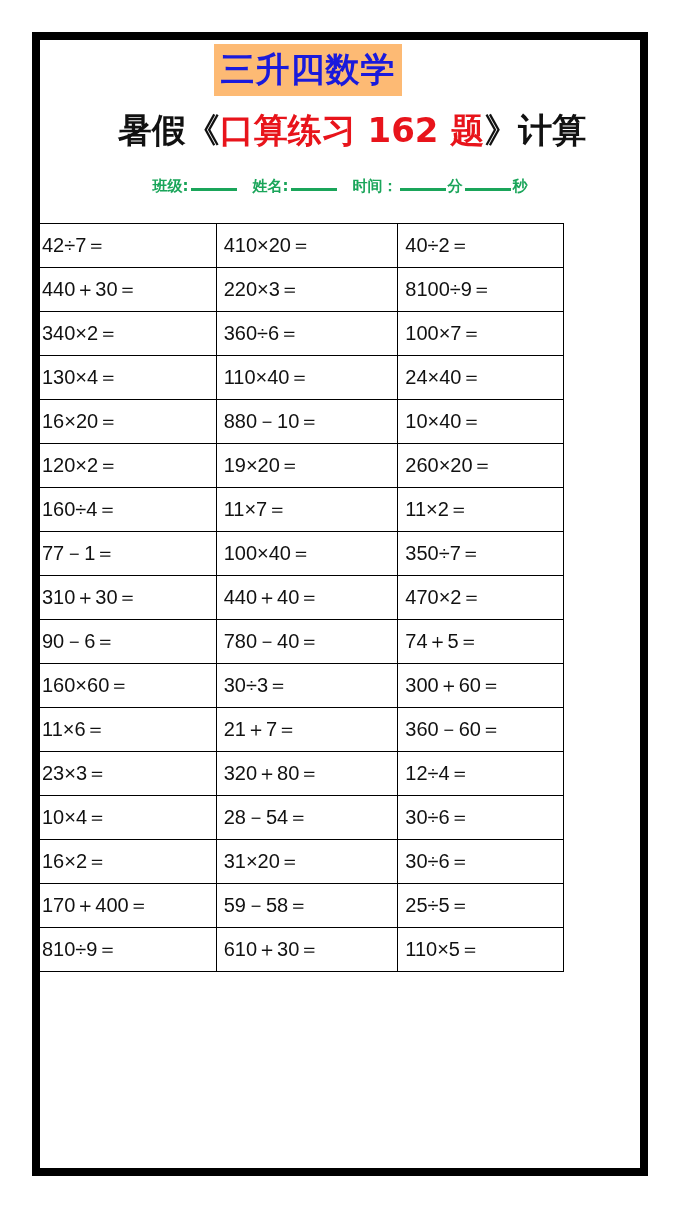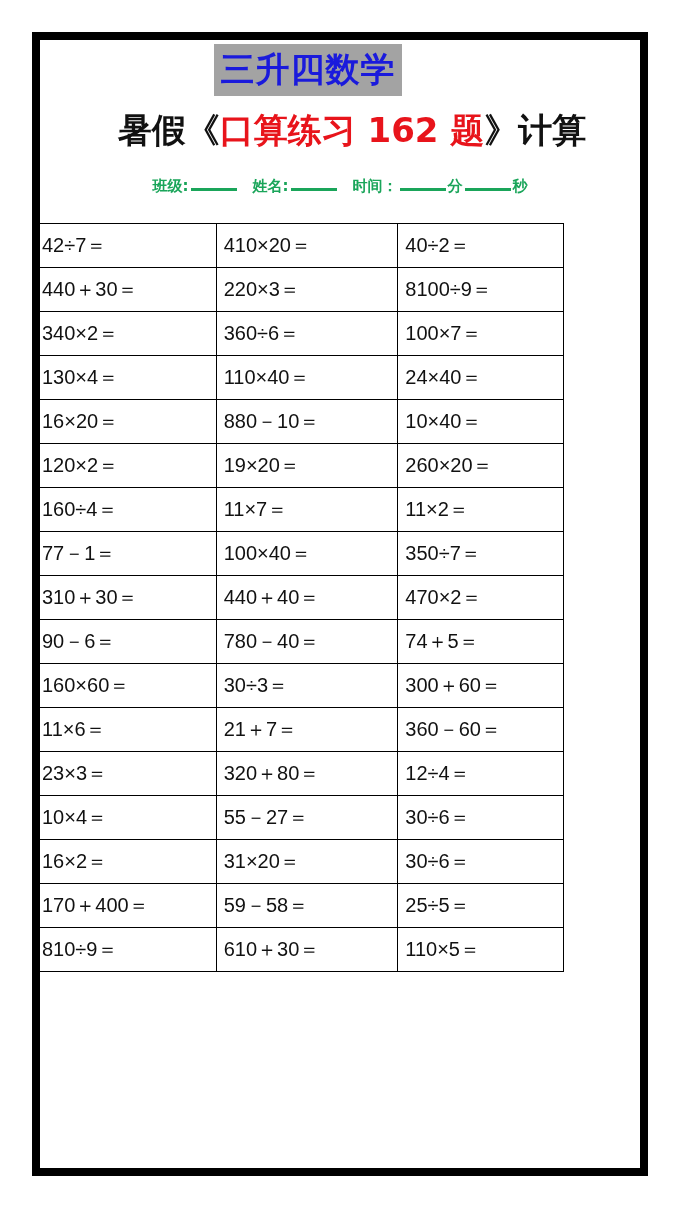--- a/index.html
+++ b/index.html
@@ -3,21 +3,21 @@
 <meta charset="utf-8">
 <style>
   html, body { margin: 0; padding: 0; background: #ffffff; }
   body { width: 680px; height: 1209px; position: relative; overflow: hidden; font-family: "DejaVu Sans", sans-serif; }
   .frame {
     position: absolute; left: 32px; top: 32px; width: 600px; height: 1128px;
     border: 8px solid #000000; background: #ffffff;
   }
   .title-badge {
     position: absolute; left: 214px; top: 44px; width: 188px; height: 52px;
-    background: #a3a3a3; display: flex; align-items: center; justify-content: center;
+    background: #fdba74; display: flex; align-items: center; justify-content: center;
     color: #1a1adc; font-weight: bold; font-size: 34px; letter-spacing: 1px;
   }
   .subtitle {
     position: absolute; left: 0; right: 0; top: 108px; text-align: center;
     font-weight: bold; font-size: 34px; color: #111111; white-space: nowrap; padding-left: 24px;
   }
   .subtitle .red { color: #e8141b; }
   .info {
     position: absolute; left: 0; right: 0; top: 170px; text-align: center;
     font-weight: bold; font-size: 15px; color: #1aa55a; white-space: nowrap;
@@ -114,21 +114,21 @@
         <td class="c1">21＋7＝</td>
         <td class="c2">360－60＝</td>
       </tr>
       <tr>
         <td class="c0">23×3＝</td>
         <td class="c1">320＋80＝</td>
         <td class="c2">12÷4＝</td>
       </tr>
       <tr>
         <td class="c0">10×4＝</td>
-        <td class="c1">55－27＝</td>
+        <td class="c1">28－54＝</td>
         <td class="c2">30÷6＝</td>
       </tr>
       <tr>
         <td class="c0">16×2＝</td>
         <td class="c1">31×20＝</td>
         <td class="c2">30÷6＝</td>
       </tr>
       <tr>
         <td class="c0">170＋400＝</td>
         <td class="c1">59－58＝</td>

